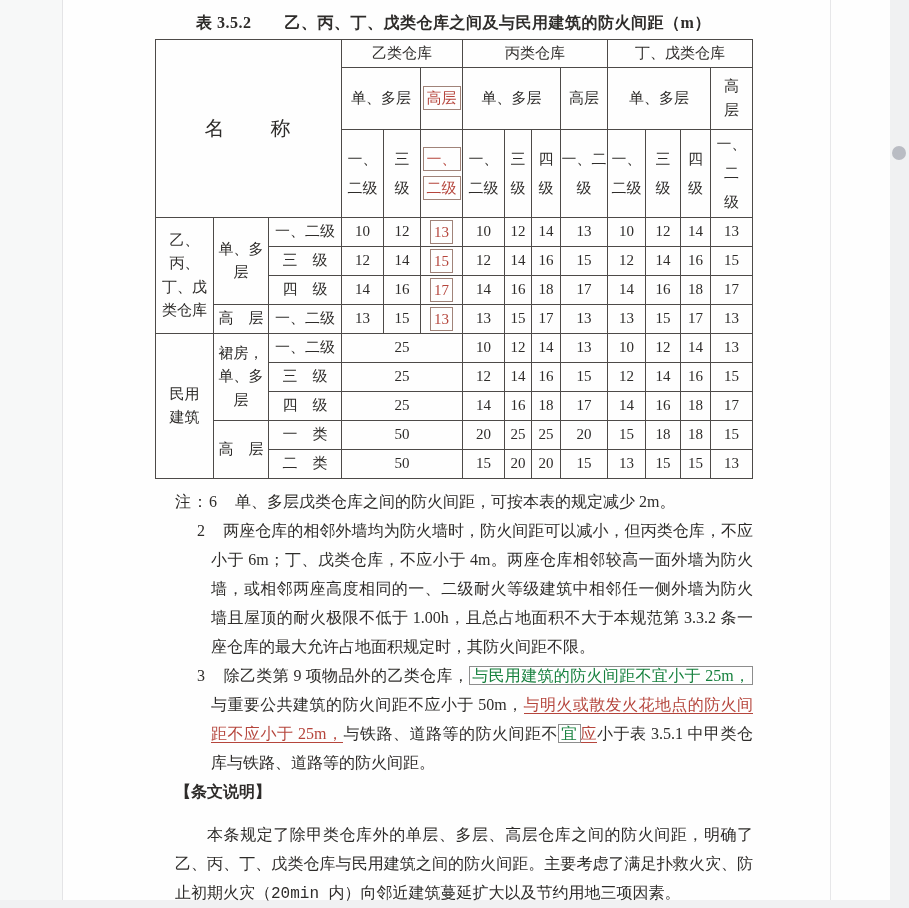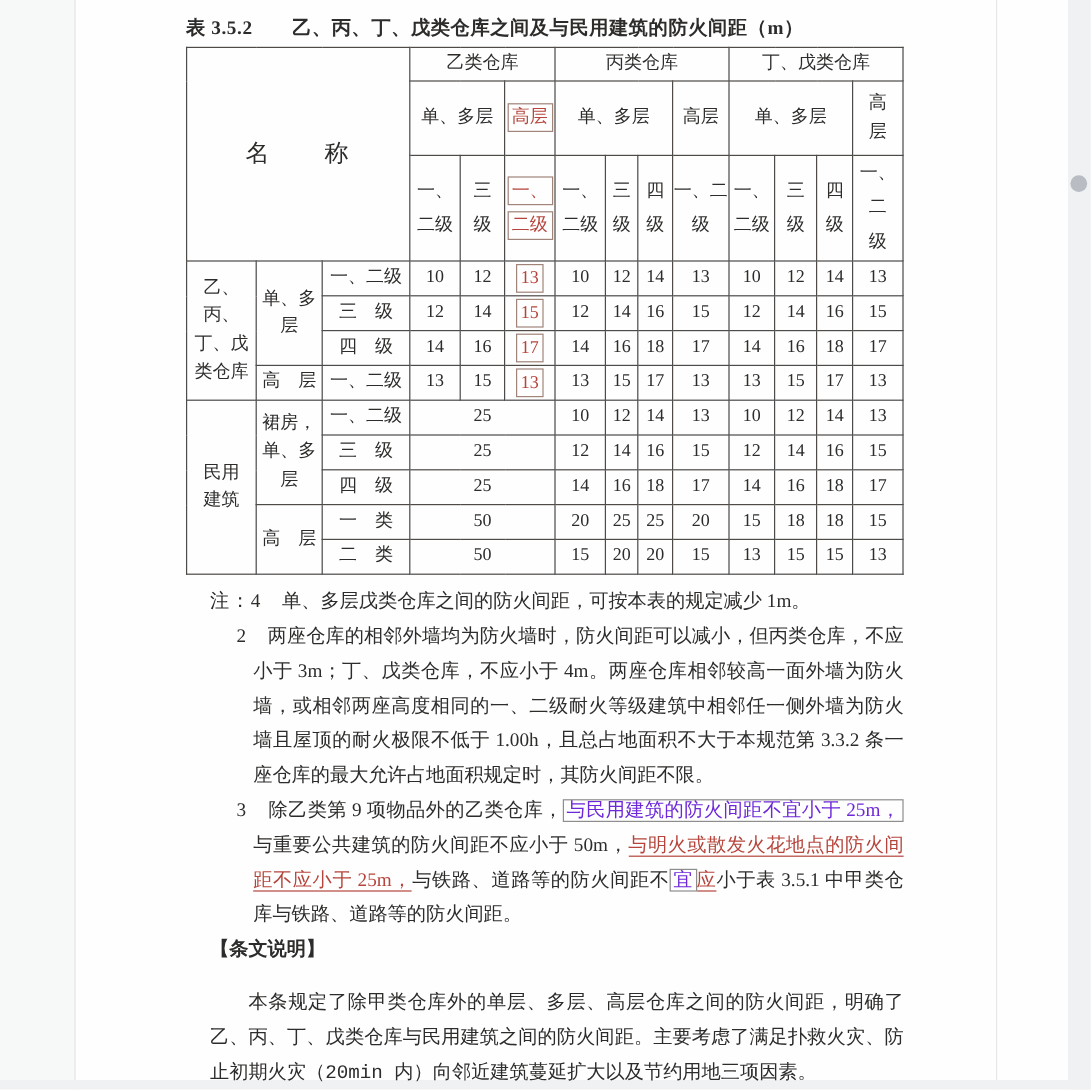--- a/index.html
+++ b/index.html
@@ -6,41 +6,41 @@
   body{background:#e9ebed;font-family:"Liberation Serif","DejaVu Serif",serif;color:#2e2c2a;}
   .canvas{position:relative;width:909px;height:908px;background:#fefefe;overflow:hidden;}
   .left-strip{position:absolute;left:0;top:0;width:62px;height:100%;background:#f7f8f8;border-right:1px solid #e4e4e6;}
   .right-strip{position:absolute;right:0;top:0;width:19px;height:100%;background:#f0f1f2;}
   .bottom-strip{position:absolute;left:0;bottom:0;width:100%;height:8px;background:#f0f1f2;}
   .page-edge{position:absolute;left:830px;top:0;width:1px;height:100%;background:#e7e7e9;}
   .scroll-dot{position:absolute;left:892px;top:146px;width:14px;height:14px;border-radius:50%;background:#b9bcc3;}
   .doc{position:absolute;left:63px;top:0;width:767px;}
 
   
-  .tbl-title{margin:13px 0 5px 92px;width:597px;font-weight:bold;font-size:16px;letter-spacing:.5px;}
+  .tbl-title{margin:13px 0 5px 92px;width:597px;text-align:center;font-weight:bold;font-size:16px;letter-spacing:.5px;}
 
   
   table.fire{border-collapse:collapse;table-layout:fixed;width:597px;margin-left:92px;font-size:15px;}
   table.fire td{border:1px solid #4d4a48;text-align:center;vertical-align:middle;padding:0;line-height:1.55;}
   tr.h1 td{height:27px;text-align:center;}
   tr.h2 td{height:61px;}
   tr.h3 td{height:81px;line-height:29px;}
   tr.dr td{height:28px;}
   td.pre{white-space:pre-line;}
   .corner{letter-spacing:2px;font-size:20px;}
   .redbox{display:inline-block;color:#b5453c;border:1px solid #a08379;padding:0 3px;line-height:22px;}
   td.redcell{vertical-align:middle;}
   td.redcell .redbox{display:inline-block;margin:2px 0;}
 
   
   .notes{margin:8px 0 0 112px;width:578px;font-size:16px;line-height:29px;text-align:justify;}
   .note{padding-left:36px;text-indent:-36px;}
   .note.cont{text-indent:-14px;}
   .note-num{letter-spacing:1px;}
-  .red-box{color:#6d28d9;border:1px solid #8d8d8d;padding:0 2px;}
+  .red-box{color:#15803d;border:1px solid #8d8d8d;padding:0 2px;}
   .red-underline{color:#b5453c;border-bottom:1px solid #b5453c;}
 
   
   .cmt-head{margin:0 0 16px 112px;font-size:16px;font-weight:bold;line-height:29px;}
   .cmt{margin-left:112px;width:578px;font-size:16px;line-height:29px;text-align:justify;}
   .cmt p{margin:0;text-indent:2em;font-family:Liberation Mono, monospace;}
 </style>
 </head>
 <body>
 
@@ -242,22 +242,22 @@
             <td>15</td>
             <td>13</td>
             <td>15</td>
             <td>15</td>
             <td>13</td>
           </tr>
     </tbody>
       </table>
 
     <div class="notes">
-        <div class="note"><span class="note-num">注：4　</span><span>单、多层戊类仓库之间的防火间距，可按本表的规定减少 1m。</span></div>
-        <div class="note cont"><span class="note-num">2　</span><span>两座仓库的相邻外墙均为防火墙时，防火间距可以减小，但丙类仓库，不应小于 3m；丁、戊类仓库，不应小于 4m。两座仓库相邻较高一面外墙为防火墙，或相邻两座高度相同的一、二级耐火等级建筑中相邻任一侧外墙为防火墙且屋顶的耐火极限不低于 1.00h，且总占地面积不大于本规范第 3.3.2 条一座仓库的最大允许占地面积规定时，其防火间距不限。</span></div>
+        <div class="note"><span class="note-num">注：6　</span><span>单、多层戊类仓库之间的防火间距，可按本表的规定减少 2m。</span></div>
+        <div class="note cont"><span class="note-num">2　</span><span>两座仓库的相邻外墙均为防火墙时，防火间距可以减小，但丙类仓库，不应小于 6m；丁、戊类仓库，不应小于 4m。两座仓库相邻较高一面外墙为防火墙，或相邻两座高度相同的一、二级耐火等级建筑中相邻任一侧外墙为防火墙且屋顶的耐火极限不低于 1.00h，且总占地面积不大于本规范第 3.3.2 条一座仓库的最大允许占地面积规定时，其防火间距不限。</span></div>
         <div class="note cont"><span class="note-num">3　</span><span>除乙类第 9 项物品外的乙类仓库，</span><span class="red-box">与民用建筑的防火间距不宜小于 25m，</span><span>与重要公共建筑的防火间距不应小于 50m，</span><span class="red-underline">与明火或散发火花地点的防火间距不应小于 25m，</span><span>与铁路、道路等的防火间距不</span><span class="red-box">宜</span><span class="red-underline">应</span><span>小于表 3.5.1 中甲类仓库与铁路、道路等的防火间距。</span></div>
       </div>
 
     <div class="cmt-head">【条文说明】</div>
     <div class="cmt">
         <p>本条规定了除甲类仓库外的单层、多层、高层仓库之间的防火间距，明确了乙、丙、丁、戊类仓库与民用建筑之间的防火间距。主要考虑了满足扑救火灾、防止初期火灾（20min 内）向邻近建筑蔓延扩大以及节约用地三项因素。</p>
         <p>1　防止初期火灾蔓延扩大，主要考虑“热辐射”强度的影响。有关说明可参见本规范第 3.4 节的相关条文说明。</p>
       </div>
 
   </div>

